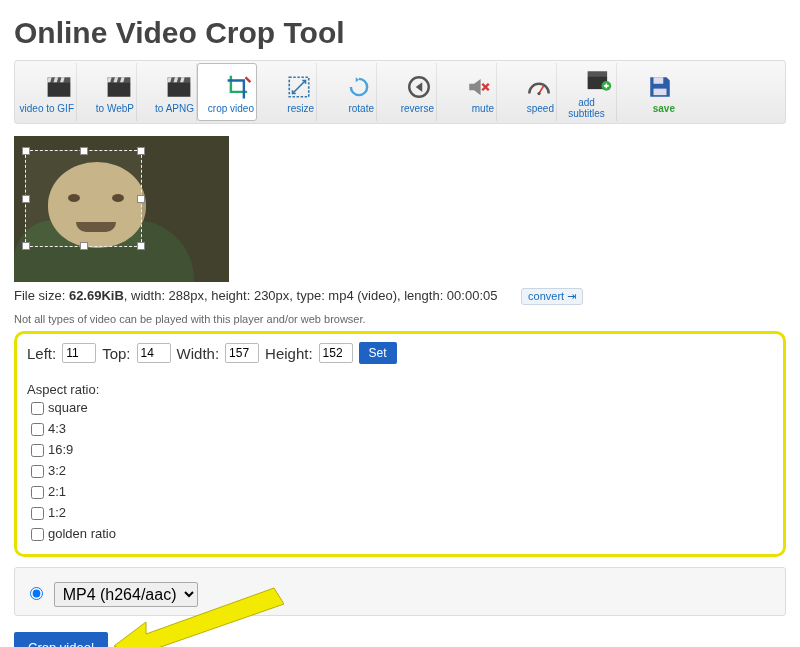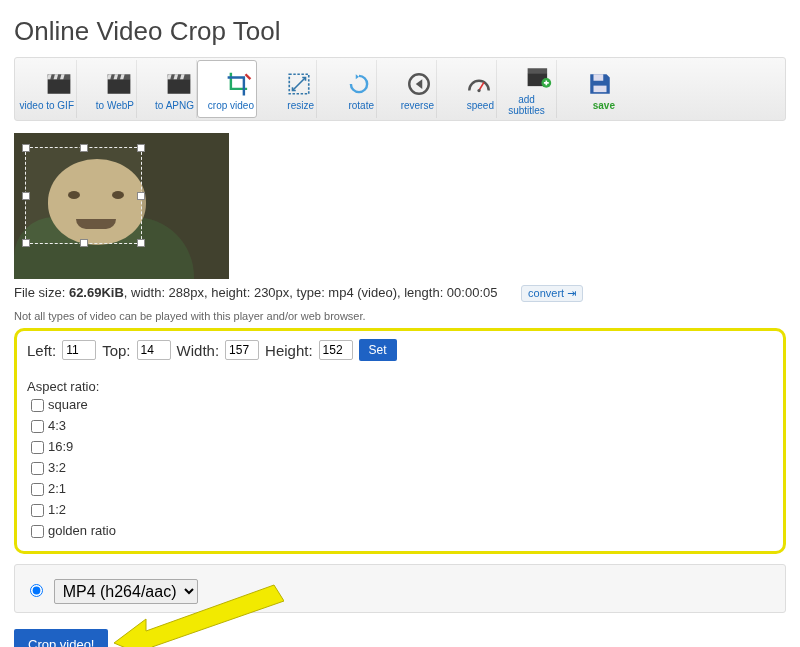--- a/index.html
+++ b/index.html
@@ -6,22 +6,22 @@
   body {
     margin: 0;
     padding: 10px 14px;
     font-family: Arial, Helvetica, sans-serif;
     font-size: 13px;
     color: #333;
     width: 800px;
     background: #fff;
   }
   h1 {
-    font-size: 26px;
-    font-weight: 400;
+    font-size: 30px;
+    font-weight: 700;
     color: #444;
     margin: 6px 0 10px 0;
   }
   .toolbar {
     display: flex;
     gap: 0;
     background: linear-gradient(#f8f8f8,#e9e9e9);
     border: 1px solid #ddd;
     border-radius: 3px;
     padding: 2px;
@@ -193,20 +193,29 @@
     <span>rotate</span>
   </div>
   <div class="tool">
     <span class="ic">
       <svg viewBox="0 0 32 32" width="28" height="26">
           <circle cx="16" cy="16" r="12" fill="none" stroke="#555" stroke-width="3"></circle>
           <path d="M20 10 L12 16 L20 22 Z" fill="#555"></path>
         </svg>
     </span>
     <span>reverse</span>
+  </div>
+  <div class="tool">
+    <span class="ic">
+      <svg viewBox="0 0 32 32" width="28" height="26">
+          <path d="M4 12 L10 12 L18 6 L18 26 L10 20 L4 20 Z" fill="#888"></path>
+          <path d="M20 12 L28 20 M28 12 L20 20" stroke="#d33" stroke-width="3"></path>
+        </svg>
+    </span>
+    <span>mute</span>
   </div>
   <div class="tool">
     <span class="ic">
       <svg viewBox="0 0 32 32" width="28" height="26">
           <path d="M4 24 A12 12 0 0 1 28 24" fill="none" stroke="#555" stroke-width="3"></path>
           <line x1="16" y1="24" x2="22" y2="14" stroke="#d33" stroke-width="2"></line>
           <circle cx="16" cy="24" r="2" fill="#555"></circle>
         </svg>
     </span>
     <span>speed</span>

